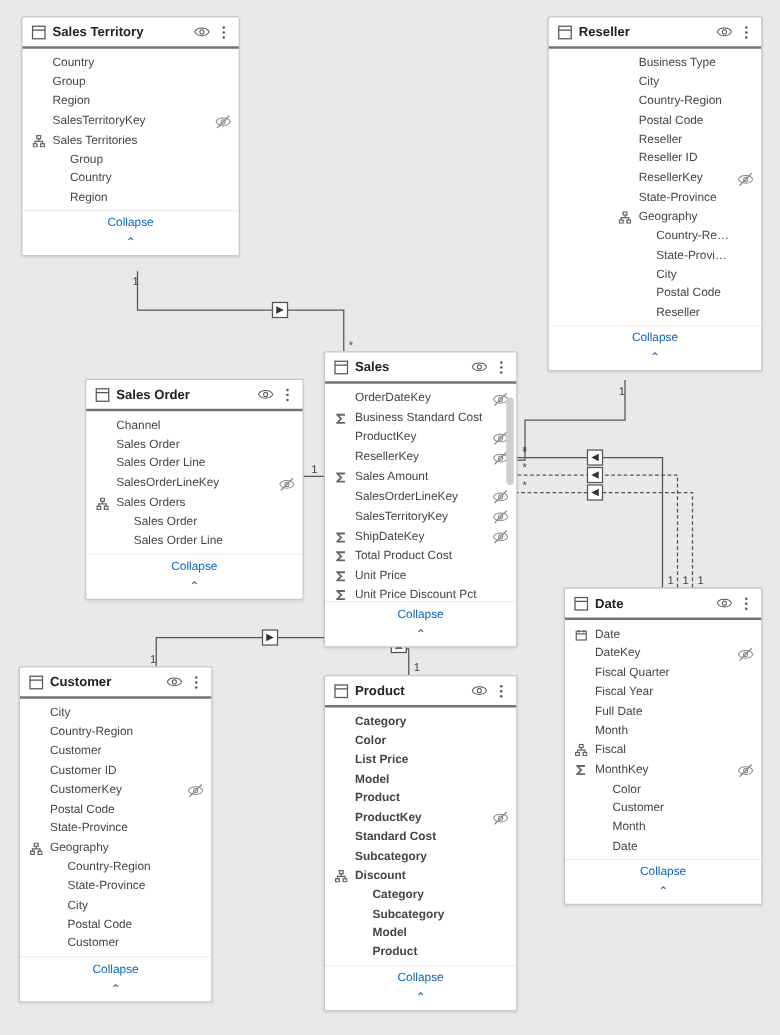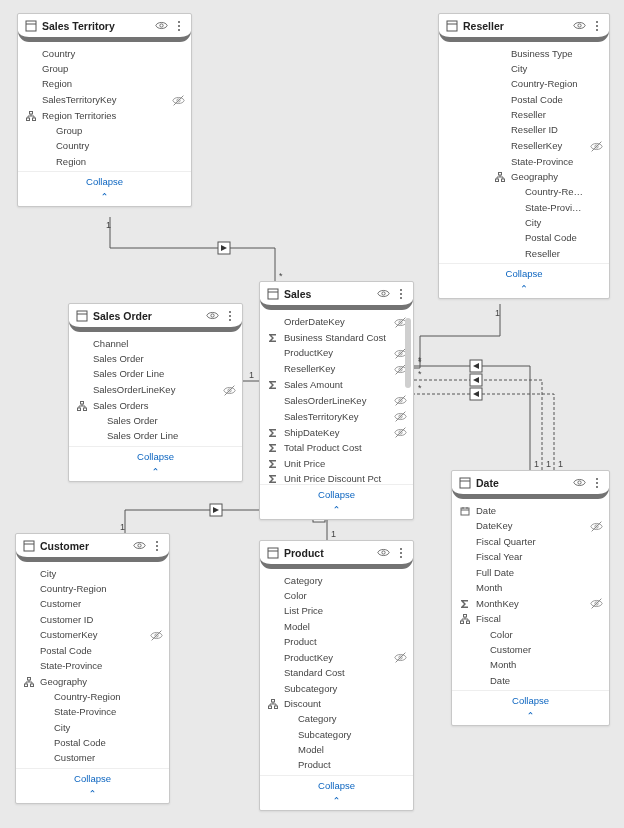--- a/index.html
+++ b/index.html
@@ -23,23 +23,22 @@
     position: absolute;
     background: #fff;
     border: 1px solid #c8c8c8;
     border-radius: 2px;
     box-shadow: 0 1px 2px rgba(0,0,0,0.08);
   }
   .ehead {
     display: flex;
     align-items: center;
     padding: 5px 6px;
-    border-bottom: 5px solid #737373;
+    border-bottom: 2px solid #737373;
     gap: 5px;
-    border-radius: 11px;
   }
   .ehead .title {
     flex: 1;
     font-size: 10.5px;
     font-weight: 600;
     color: #222;
   }
   .hicon {
     width: 13px; height: 13px;
     display: inline-flex;
@@ -223,21 +222,21 @@
       </div>
       <div class="row">
         <span class="ricon">
           <svg width="10" height="10" viewBox="0 0 10 10">
             <rect x="3.5" y="0.5" width="3" height="2.5" fill="none" stroke="currentColor"></rect>
             <rect x="0.5" y="7" width="3" height="2.5" fill="none" stroke="currentColor"></rect>
             <rect x="6.5" y="7" width="3" height="2.5" fill="none" stroke="currentColor"></rect>
             <path d="M5,3 L5,5 M2,7 L2,5 L8,5 L8,7" fill="none" stroke="currentColor"></path>
           </svg>
         </span>
-        <span class="rlabel">Region Territories</span>
+        <span class="rlabel">Sales Territories</span>
         <span class="rtail"></span>
       </div>
       <div class="row indent1">
         <span class="ricon"></span>
         <span class="rlabel">Group</span>
         <span class="rtail"></span>
       </div>
       <div class="row indent1">
         <span class="ricon"></span>
         <span class="rlabel">Country</span>
@@ -668,43 +667,43 @@
         <span class="rtail"></span>
       </div>
       <div class="row">
         <span class="ricon"></span>
         <span class="rlabel">Month</span>
         <span class="rtail"></span>
       </div>
       <div class="row">
         <span class="ricon">
           <svg width="10" height="10" viewBox="0 0 10 10">
-            <path d="M1,1 L8,1 L8,2.5 L3.5,2.5 L6,5 L3.5,7.5 L8,7.5 L8,9 L1,9 L1,8 L4,5 L1,2 Z" fill="currentColor"></path>
-          </svg>
-        </span>
-        <span class="rlabel">MonthKey</span>
-        <span class="rtail">
-          <svg width="13" height="13" viewBox="0 0 16 16">
-            <path d="M1 8 C3 3 13 3 15 8 C13 13 3 13 1 8 Z" fill="none" stroke="currentColor" stroke-width="1"></path>
-            <circle cx="8" cy="8" r="2" fill="none" stroke="currentColor"></circle>
-            <line x1="2" y1="14" x2="14" y2="2" stroke="currentColor" stroke-width="1.2"></line>
-          </svg>
-        </span>
-      </div>
-      <div class="row">
-        <span class="ricon">
-          <svg width="10" height="10" viewBox="0 0 10 10">
             <rect x="3.5" y="0.5" width="3" height="2.5" fill="none" stroke="currentColor"></rect>
             <rect x="0.5" y="7" width="3" height="2.5" fill="none" stroke="currentColor"></rect>
             <rect x="6.5" y="7" width="3" height="2.5" fill="none" stroke="currentColor"></rect>
             <path d="M5,3 L5,5 M2,7 L2,5 L8,5 L8,7" fill="none" stroke="currentColor"></path>
           </svg>
         </span>
         <span class="rlabel">Fiscal</span>
         <span class="rtail"></span>
+      </div>
+      <div class="row">
+        <span class="ricon">
+          <svg width="10" height="10" viewBox="0 0 10 10">
+            <path d="M1,1 L8,1 L8,2.5 L3.5,2.5 L6,5 L3.5,7.5 L8,7.5 L8,9 L1,9 L1,8 L4,5 L1,2 Z" fill="currentColor"></path>
+          </svg>
+        </span>
+        <span class="rlabel">MonthKey</span>
+        <span class="rtail">
+          <svg width="13" height="13" viewBox="0 0 16 16">
+            <path d="M1 8 C3 3 13 3 15 8 C13 13 3 13 1 8 Z" fill="none" stroke="currentColor" stroke-width="1"></path>
+            <circle cx="8" cy="8" r="2" fill="none" stroke="currentColor"></circle>
+            <line x1="2" y1="14" x2="14" y2="2" stroke="currentColor" stroke-width="1.2"></line>
+          </svg>
+        </span>
       </div>
       <div class="row indent1">
         <span class="ricon"></span>
         <span class="rlabel">Color</span>
         <span class="rtail"></span>
       </div>
       <div class="row indent1">
         <span class="ricon"></span>
         <span class="rlabel">Customer</span>
         <span class="rtail"></span>
@@ -855,21 +854,21 @@
         </span>
       <span class="hicon">
           <svg width="4" height="12" viewBox="0 0 4 12">
             <circle cx="2" cy="2" r="1" fill="currentColor"></circle>
             <circle cx="2" cy="6" r="1" fill="currentColor"></circle>
             <circle cx="2" cy="10" r="1" fill="currentColor"></circle>
           </svg>
         </span>
     </span>
   </div>
-  <div class="ebody" style="max-height:none;">
+  <div class="ebody" style="max-height:none;font-weight:bold;">
       <div class="row">
         <span class="ricon"></span>
         <span class="rlabel">Category</span>
         <span class="rtail"></span>
       </div>
       <div class="row">
         <span class="ricon"></span>
         <span class="rlabel">Color</span>
         <span class="rtail"></span>
       </div>

